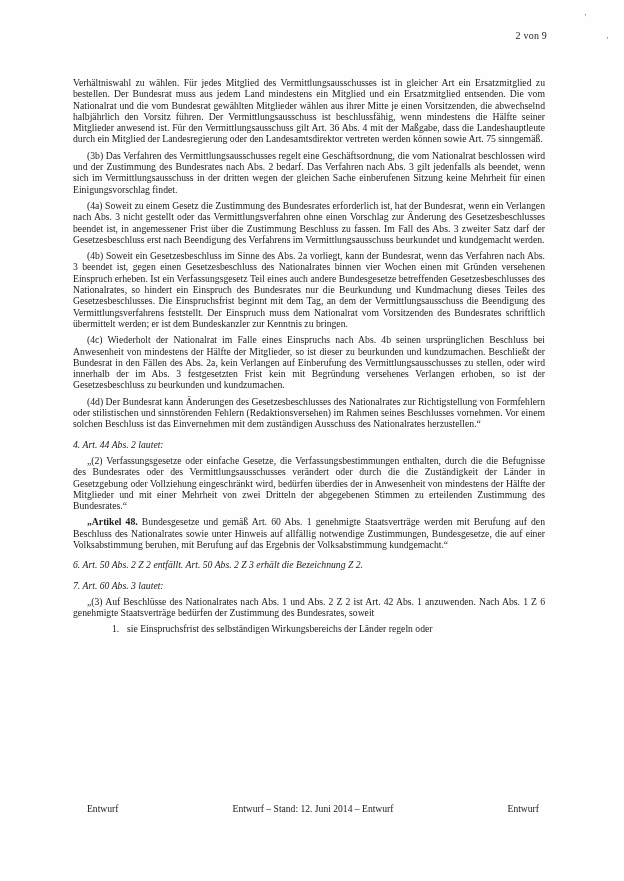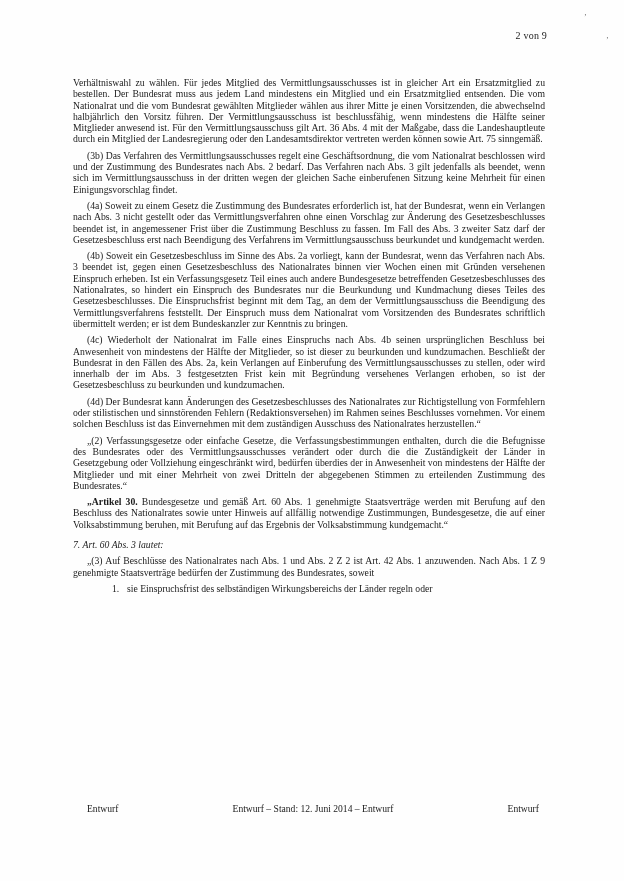--- a/index.html
+++ b/index.html
@@ -82,30 +82,32 @@
 
 
     <p>(4a) Soweit zu einem Gesetz die Zustimmung des Bundesrates erforderlich ist, hat der Bundesrat, wenn ein Verlangen nach Abs. 3 nicht gestellt oder das Vermittlungsverfahren ohne einen Vorschlag zur Änderung des Gesetzesbeschlusses beendet ist, in angemessener Frist über die Zustimmung Beschluss zu fassen. Im Fall des Abs. 3 zweiter Satz darf der Gesetzesbeschluss erst nach Beendigung des Verfahrens im Vermittlungsausschuss beurkundet und kundgemacht werden.</p>
 
     <p>(4b) Soweit ein Gesetzesbeschluss im Sinne des Abs. 2a vorliegt, kann der Bundesrat, wenn das Verfahren nach Abs. 3 beendet ist, gegen einen Gesetzesbeschluss des Nationalrates binnen vier Wochen einen mit Gründen versehenen Einspruch erheben. Ist ein Verfassungsgesetz Teil eines auch andere Bundesgesetze betreffenden Gesetzesbeschlusses des Nationalrates, so hindert ein Einspruch des Bundesrates nur die Beurkundung und Kundmachung dieses Teiles des Gesetzesbeschlusses. Die Einspruchsfrist beginnt mit dem Tag, an dem der Vermittlungsausschuss die Beendigung des Vermittlungsverfahrens feststellt. Der Einspruch muss dem Nationalrat vom Vorsitzenden des Bundesrates schriftlich übermittelt werden; er ist dem Bundeskanzler zur Kenntnis zu bringen.</p>
 
     <p>(4c) Wiederholt der Nationalrat im Falle eines Einspruchs nach Abs. 4b seinen ursprünglichen Beschluss bei Anwesenheit von mindestens der Hälfte der Mitglieder, so ist dieser zu beurkunden und kundzumachen. Beschließt der Bundesrat in den Fällen des Abs. 2a, kein Verlangen auf Einberufung des Vermittlungsausschusses zu stellen, oder wird innerhalb der im Abs. 3 festgesetzten Frist kein mit Begründung versehenes Verlangen erhoben, so ist der Gesetzesbeschluss zu beurkunden und kundzumachen.</p>
 
     <p>(4d) Der Bundesrat kann Änderungen des Gesetzesbeschlusses des Nationalrates zur Richtigstellung von Formfehlern oder stilistischen und sinnstörenden Fehlern (Redaktionsversehen) im Rahmen seines Beschlusses vornehmen. Vor einem solchen Beschluss ist das Einvernehmen mit dem zuständigen Ausschuss des Nationalrates herzustellen.“</p>
 
+    <p class="heading">4. Art. 44 Abs. 2 lautet:</p>
 
     <p>„(2) Verfassungsgesetze oder einfache Gesetze, die Verfassungsbestimmungen enthalten, durch die die Befugnisse des Bundesrates oder des Vermittlungsausschusses verändert oder durch die die Zuständigkeit der Länder in Gesetzgebung oder Vollziehung eingeschränkt wird, bedürfen überdies der in Anwesenheit von mindestens der Hälfte der Mitglieder und mit einer Mehrheit von zwei Dritteln der abgegebenen Stimmen zu erteilenden Zustimmung des Bundesrates.“</p>
 
 
-    <p><span class="bold">„Artikel 30.</span><span> Bundesgesetze und gemäß Art. 60 Abs. 1 genehmigte Staatsverträge werden mit Berufung auf den Beschluss des Nationalrates sowie unter Hinweis auf allfällig notwendige Zustimmungen, Bundesgesetze, die auf einer Volksabstimmung beruhen, mit Berufung auf das Ergebnis der Volksabstimmung kundgemacht.“</span></p>
+    <p><span class="bold">„Artikel 48.</span><span> Bundesgesetze und gemäß Art. 60 Abs. 1 genehmigte Staatsverträge werden mit Berufung auf den Beschluss des Nationalrates sowie unter Hinweis auf allfällig notwendige Zustimmungen, Bundesgesetze, die auf einer Volksabstimmung beruhen, mit Berufung auf das Ergebnis der Volksabstimmung kundgemacht.“</span></p>
 
+    <p class="heading">6. Art. 50 Abs. 2 Z 2 entfällt. Art. 50 Abs. 2 Z 3 erhält die Bezeichnung Z 2.</p>
 
     <p class="heading">7. Art. 60 Abs. 3 lautet:</p>
 
-    <p>„(3) Auf Beschlüsse des Nationalrates nach Abs. 1 und Abs. 2 Z 2 ist Art. 42 Abs. 1 anzuwenden. Nach Abs. 1 Z 9 genehmigte Staatsverträge bedürfen der Zustimmung des Bundesrates, soweit</p>
+    <p>„(3) Auf Beschlüsse des Nationalrates nach Abs. 1 und Abs. 2 Z 2 ist Art. 42 Abs. 1 anzuwenden. Nach Abs. 1 Z 6 genehmigte Staatsverträge bedürfen der Zustimmung des Bundesrates, soweit</p>
 
     <div class="list-row">
       <span class="list-num">1.</span>
       <span class="list-text">sie Einspruchsfrist des selbständigen Wirkungsbereichs der Länder regeln oder</span>
     </div>
 
   </div>
 
   <div class="footer">
     <span>Entwurf</span>

